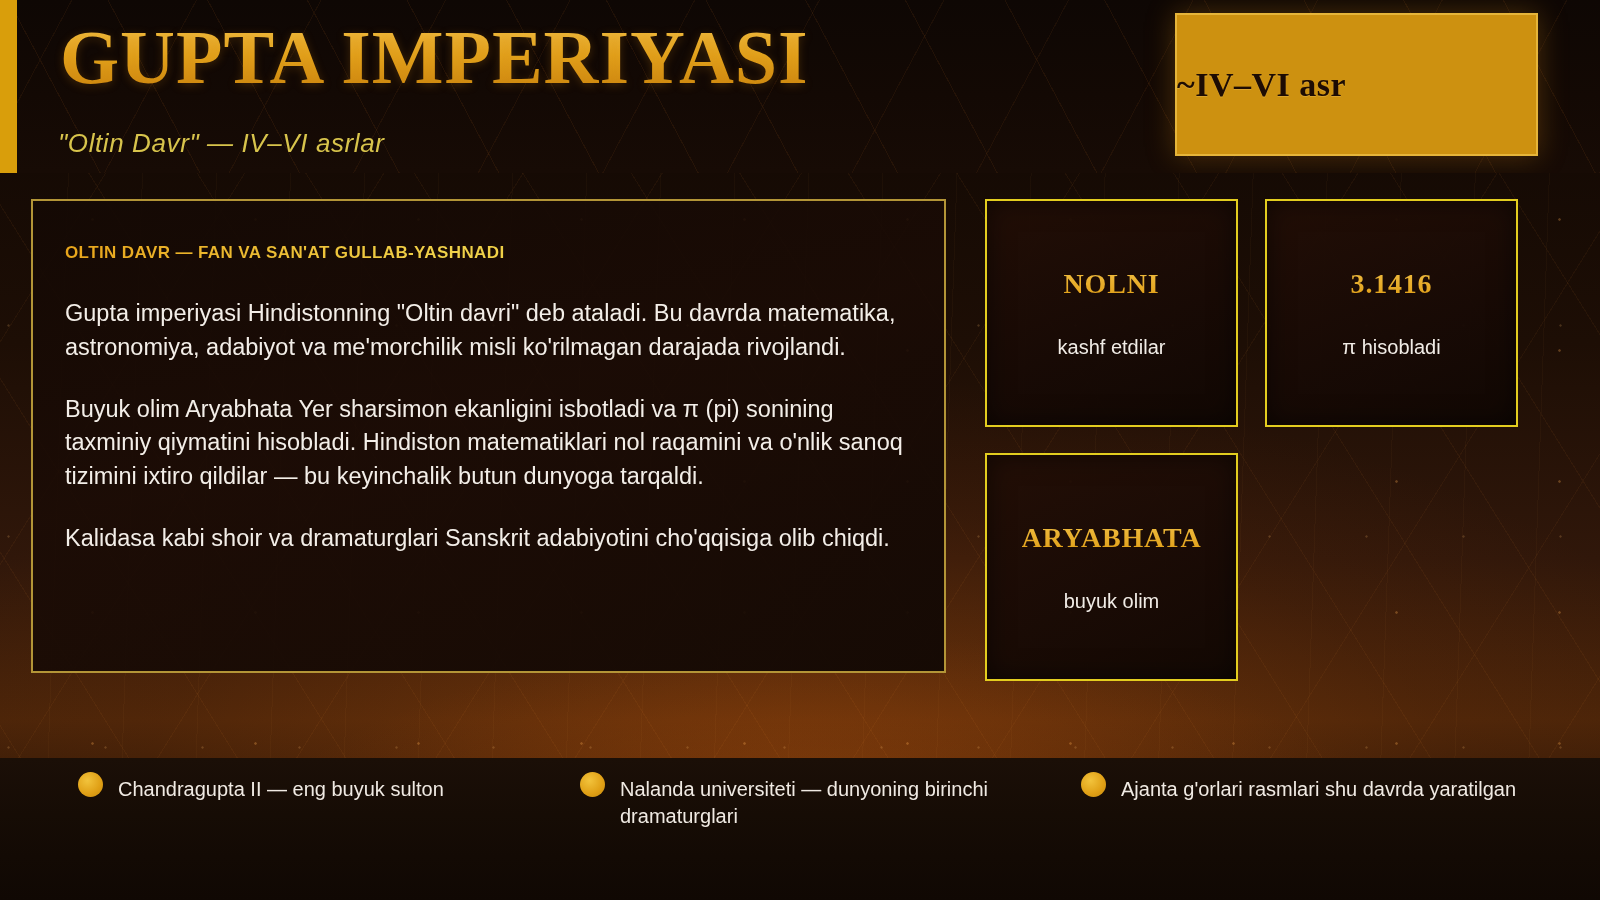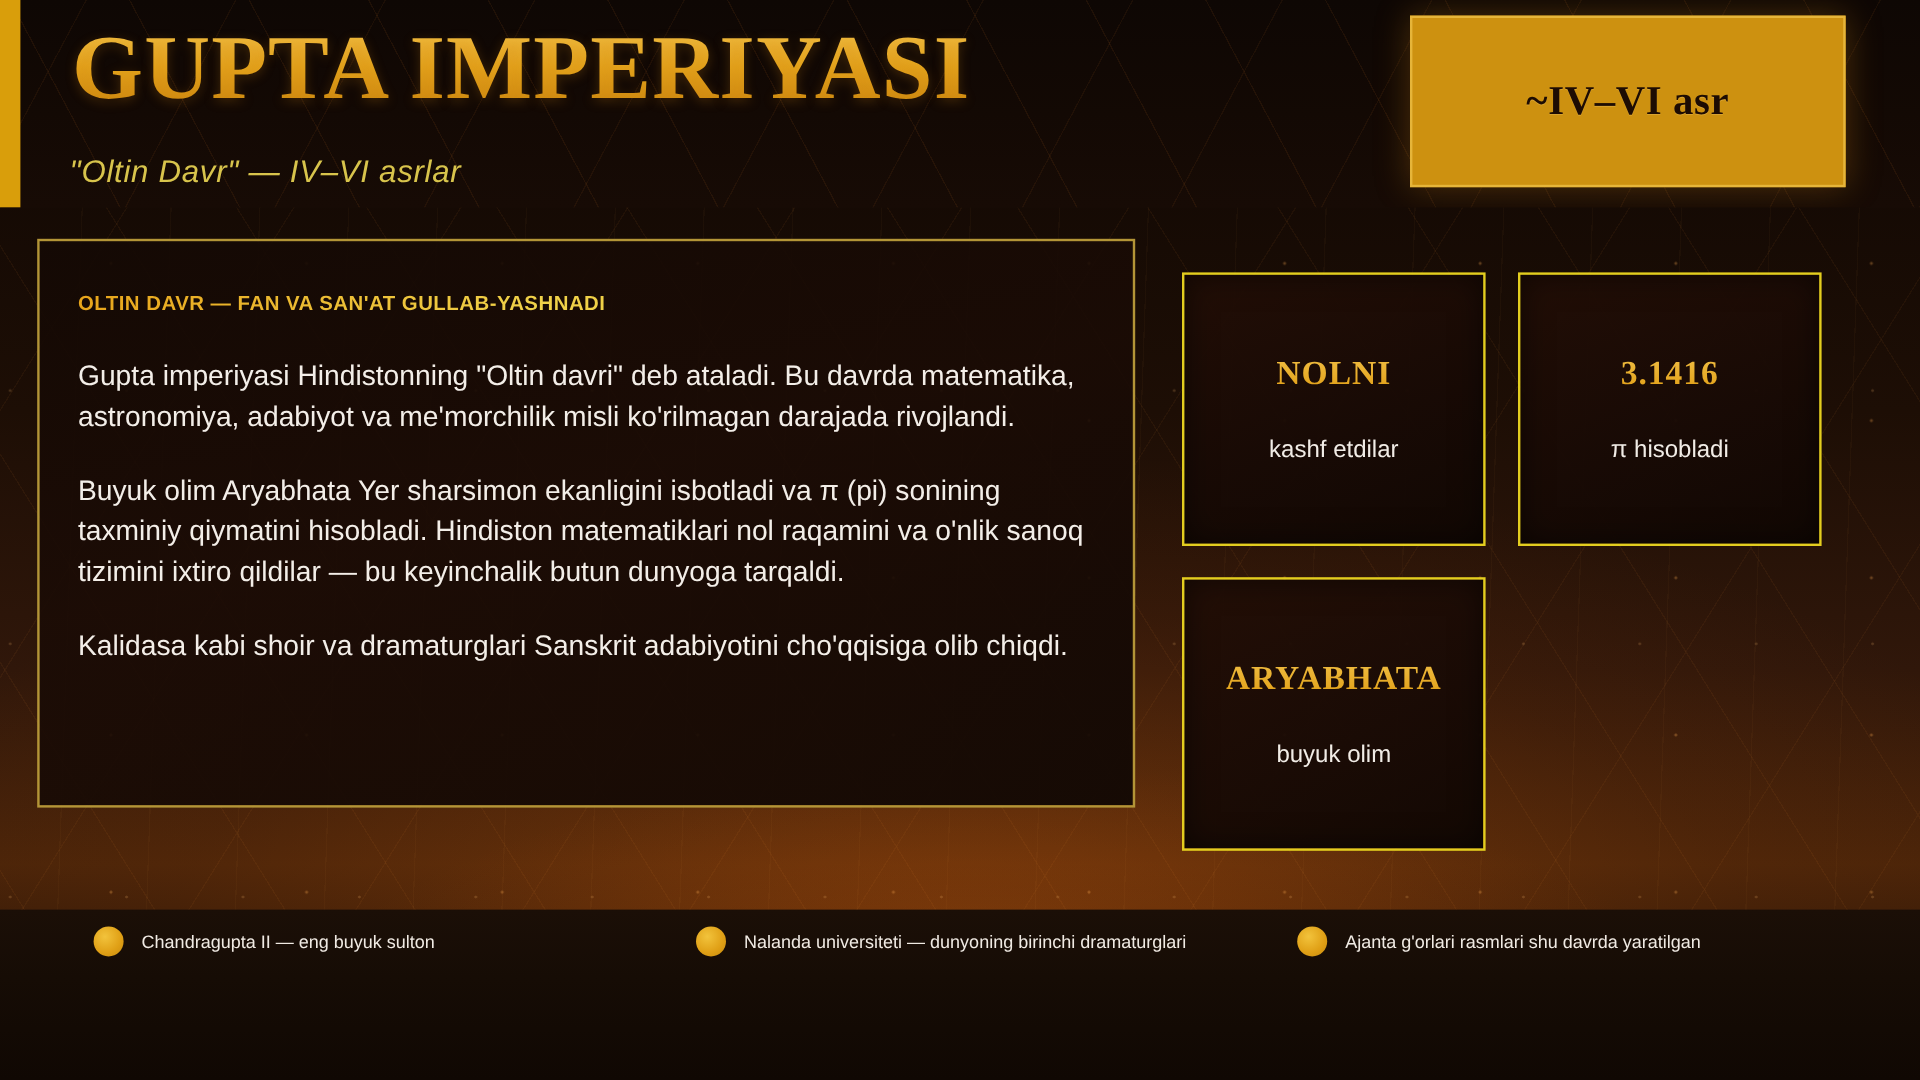--- a/index.html
+++ b/index.html
@@ -71,21 +71,21 @@
     font-family:"Liberation Sans", sans-serif;
     font-style:italic; font-size:26px; letter-spacing:0.6px;
     color:#d8c44c;
     white-space:nowrap;
   }
   #era-badge {
     position:absolute; left:1175px; top:13px;
     width:363px; height:143px;
     background:#cd9110;
     border:2px solid #e6b53a;
-    display:flex; align-items:center; justify-content:center;
+    display:flex; align-items:center; 
     box-shadow:0 0 26px rgba(190,120,20,0.35);
   }
   #era-badge span {
     font-family:"Liberation Serif", serif;
     font-weight:bold; font-size:34px; letter-spacing:0.5px;
     color:#1d0c03;
     text-shadow:0 1px 0 rgba(255,220,140,0.25);
   }
 
   
@@ -111,21 +111,21 @@
   }
   .para:last-child { margin-bottom:0; }
 
   
   #cards {
     position:absolute; left:985px; top:199px;
     width:552px; height:482px;
     display:grid;
     grid-template-columns:253px 253px;
     grid-template-rows:228px 228px;
-    column-gap:27px; row-gap:26px;margin-top:28px;
+    column-gap:27px; row-gap:26px;
   }
   .card {
     background:linear-gradient(160deg, rgba(34,14,6,0.95) 0%, rgba(24,10,5,0.95) 55%, rgba(16,7,3,0.96) 100%);
     border:2px solid #e3cd1f;
     display:flex; flex-direction:column;
     align-items:center; justify-content:center;
     box-shadow:inset 0 0 26px rgba(0,0,0,0.55);
   }
   .card-value {
     font-family:"Liberation Serif", serif;
@@ -151,21 +151,21 @@
     position:absolute;
     display:flex; align-items:flex-start; gap:15px;
   }
   .fact-dot {
     width:25px; height:25px; border-radius:50%;
     background:radial-gradient(circle at 38% 34%, #f2c33c 0%, #e0a016 58%, #c78a0c 100%);
     flex:0 0 25px;
     margin-top:14px;
   }
   .fact-text {
-    font-size:15px; line-height:1.33; color:#f0eae3;
+    font-size:20px; line-height:1.33; color:#f0eae3;
     padding-top:18px;
   }
   #fact-0 { left:78px;  top:0;   width:470px; }
   #fact-1 { left:580px; top:0;   width:430px; }
   #fact-2 { left:1081px;top:0;   width:470px;text-align:center; }
 </style>
 </head>
 <body>
 
 <div id="slide">

